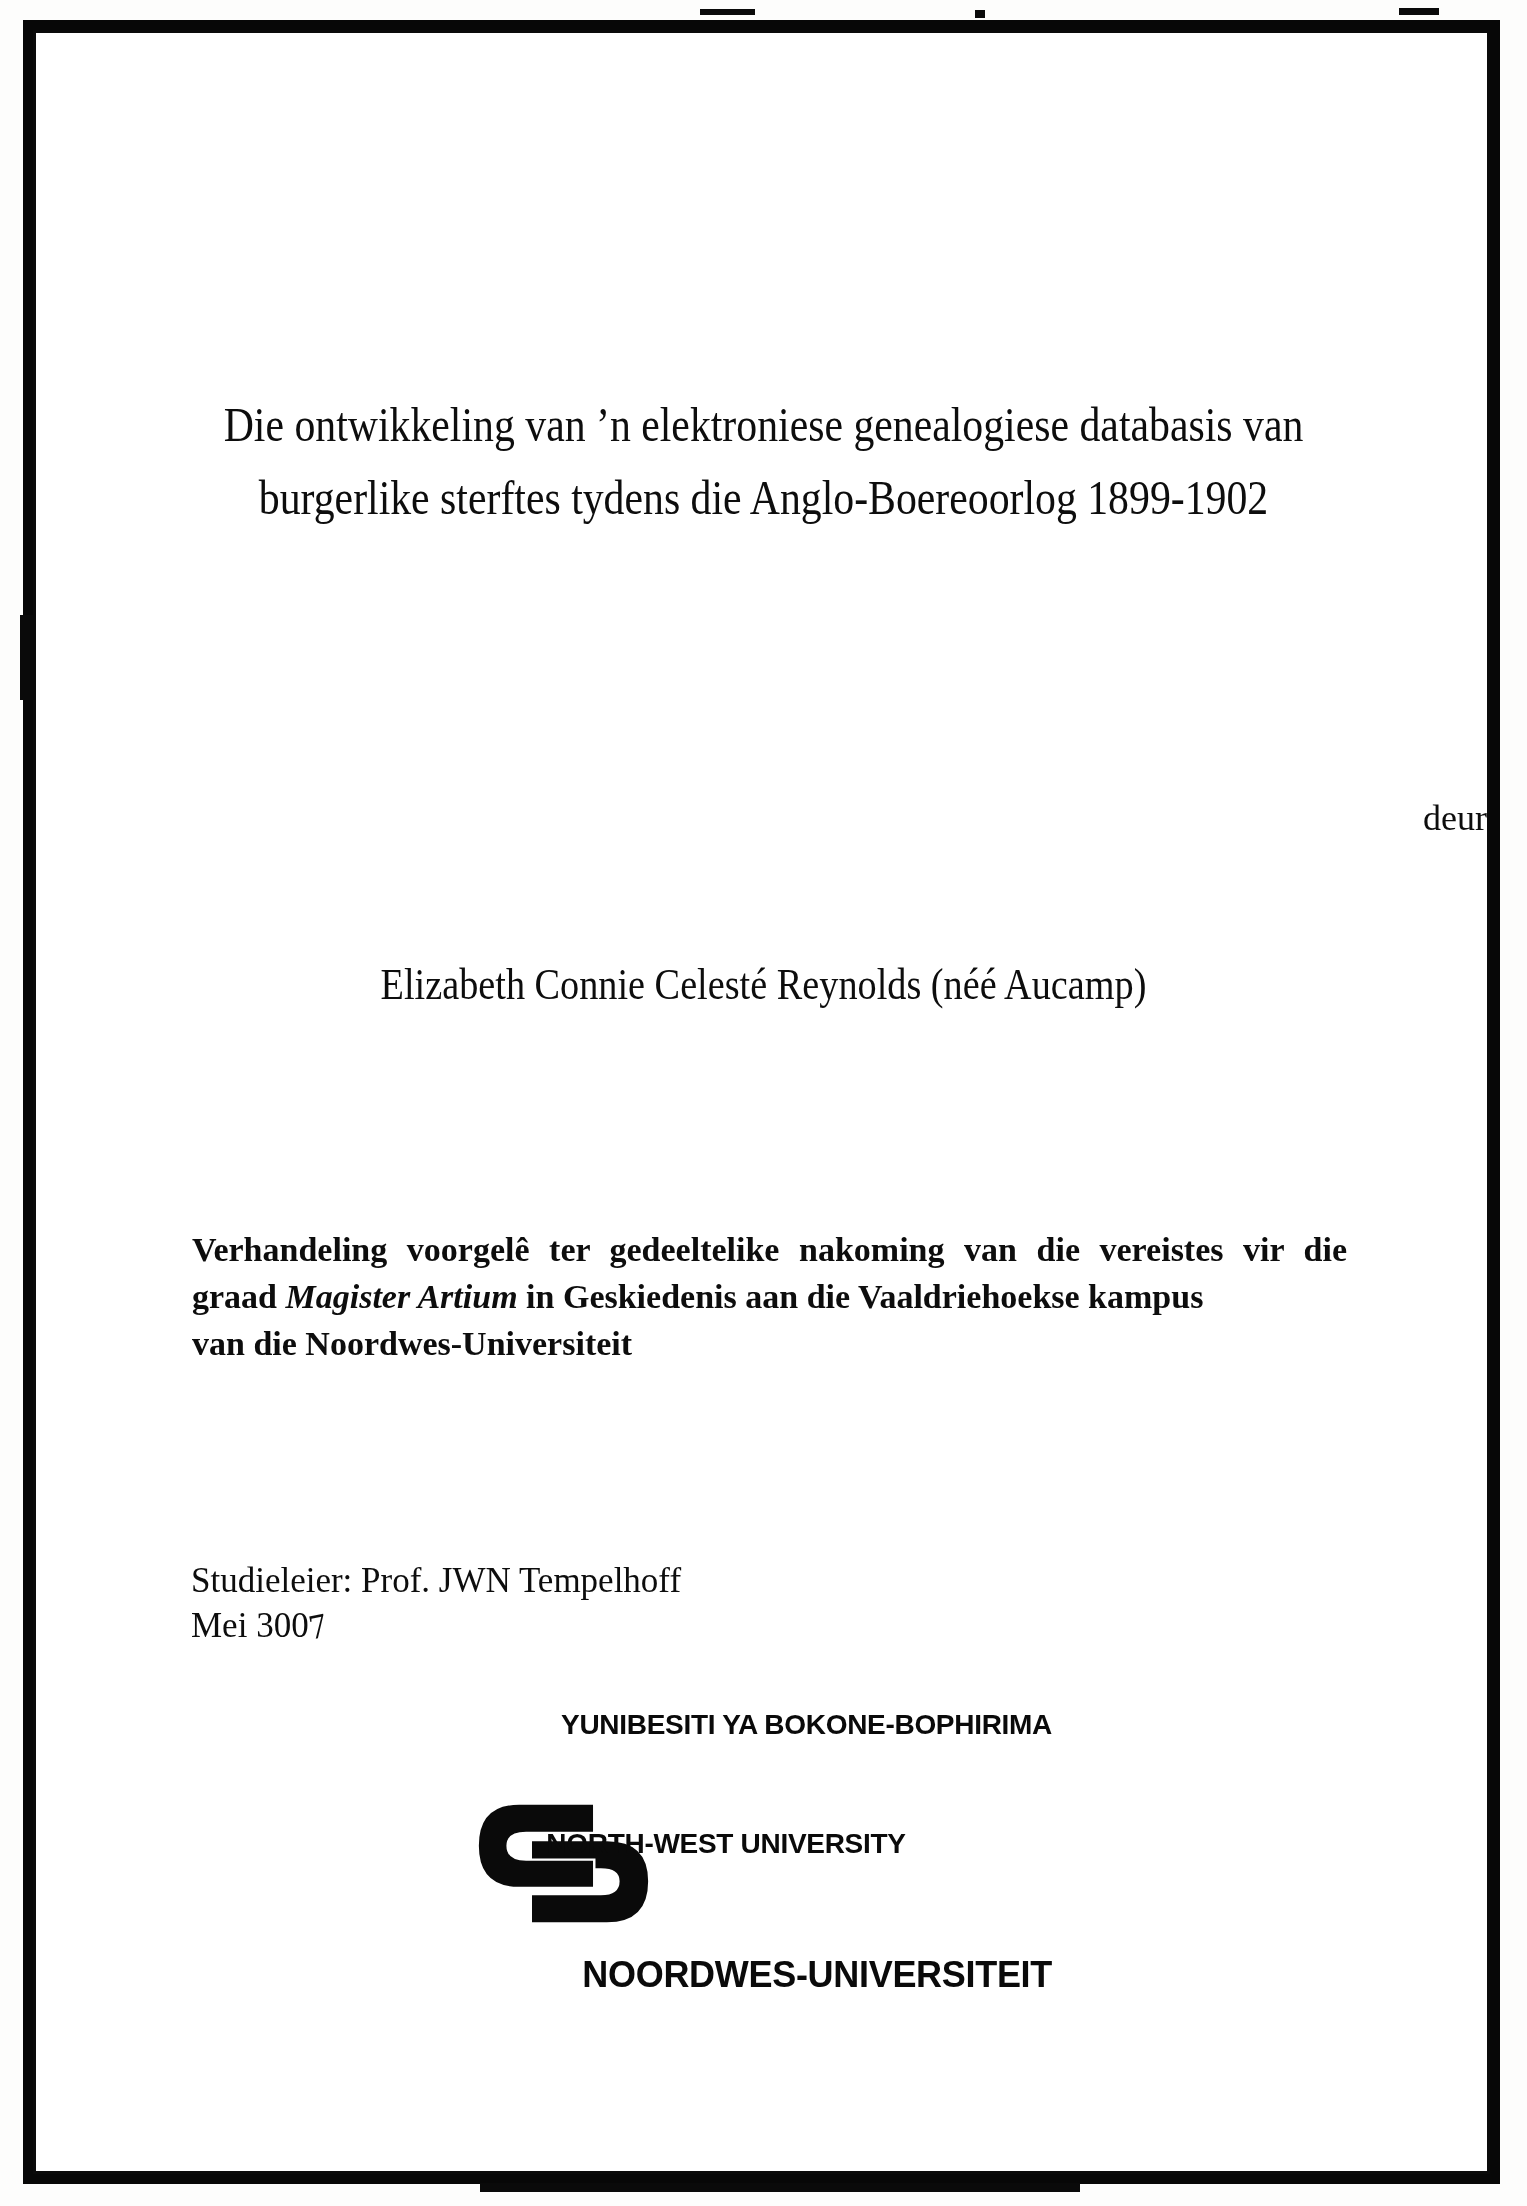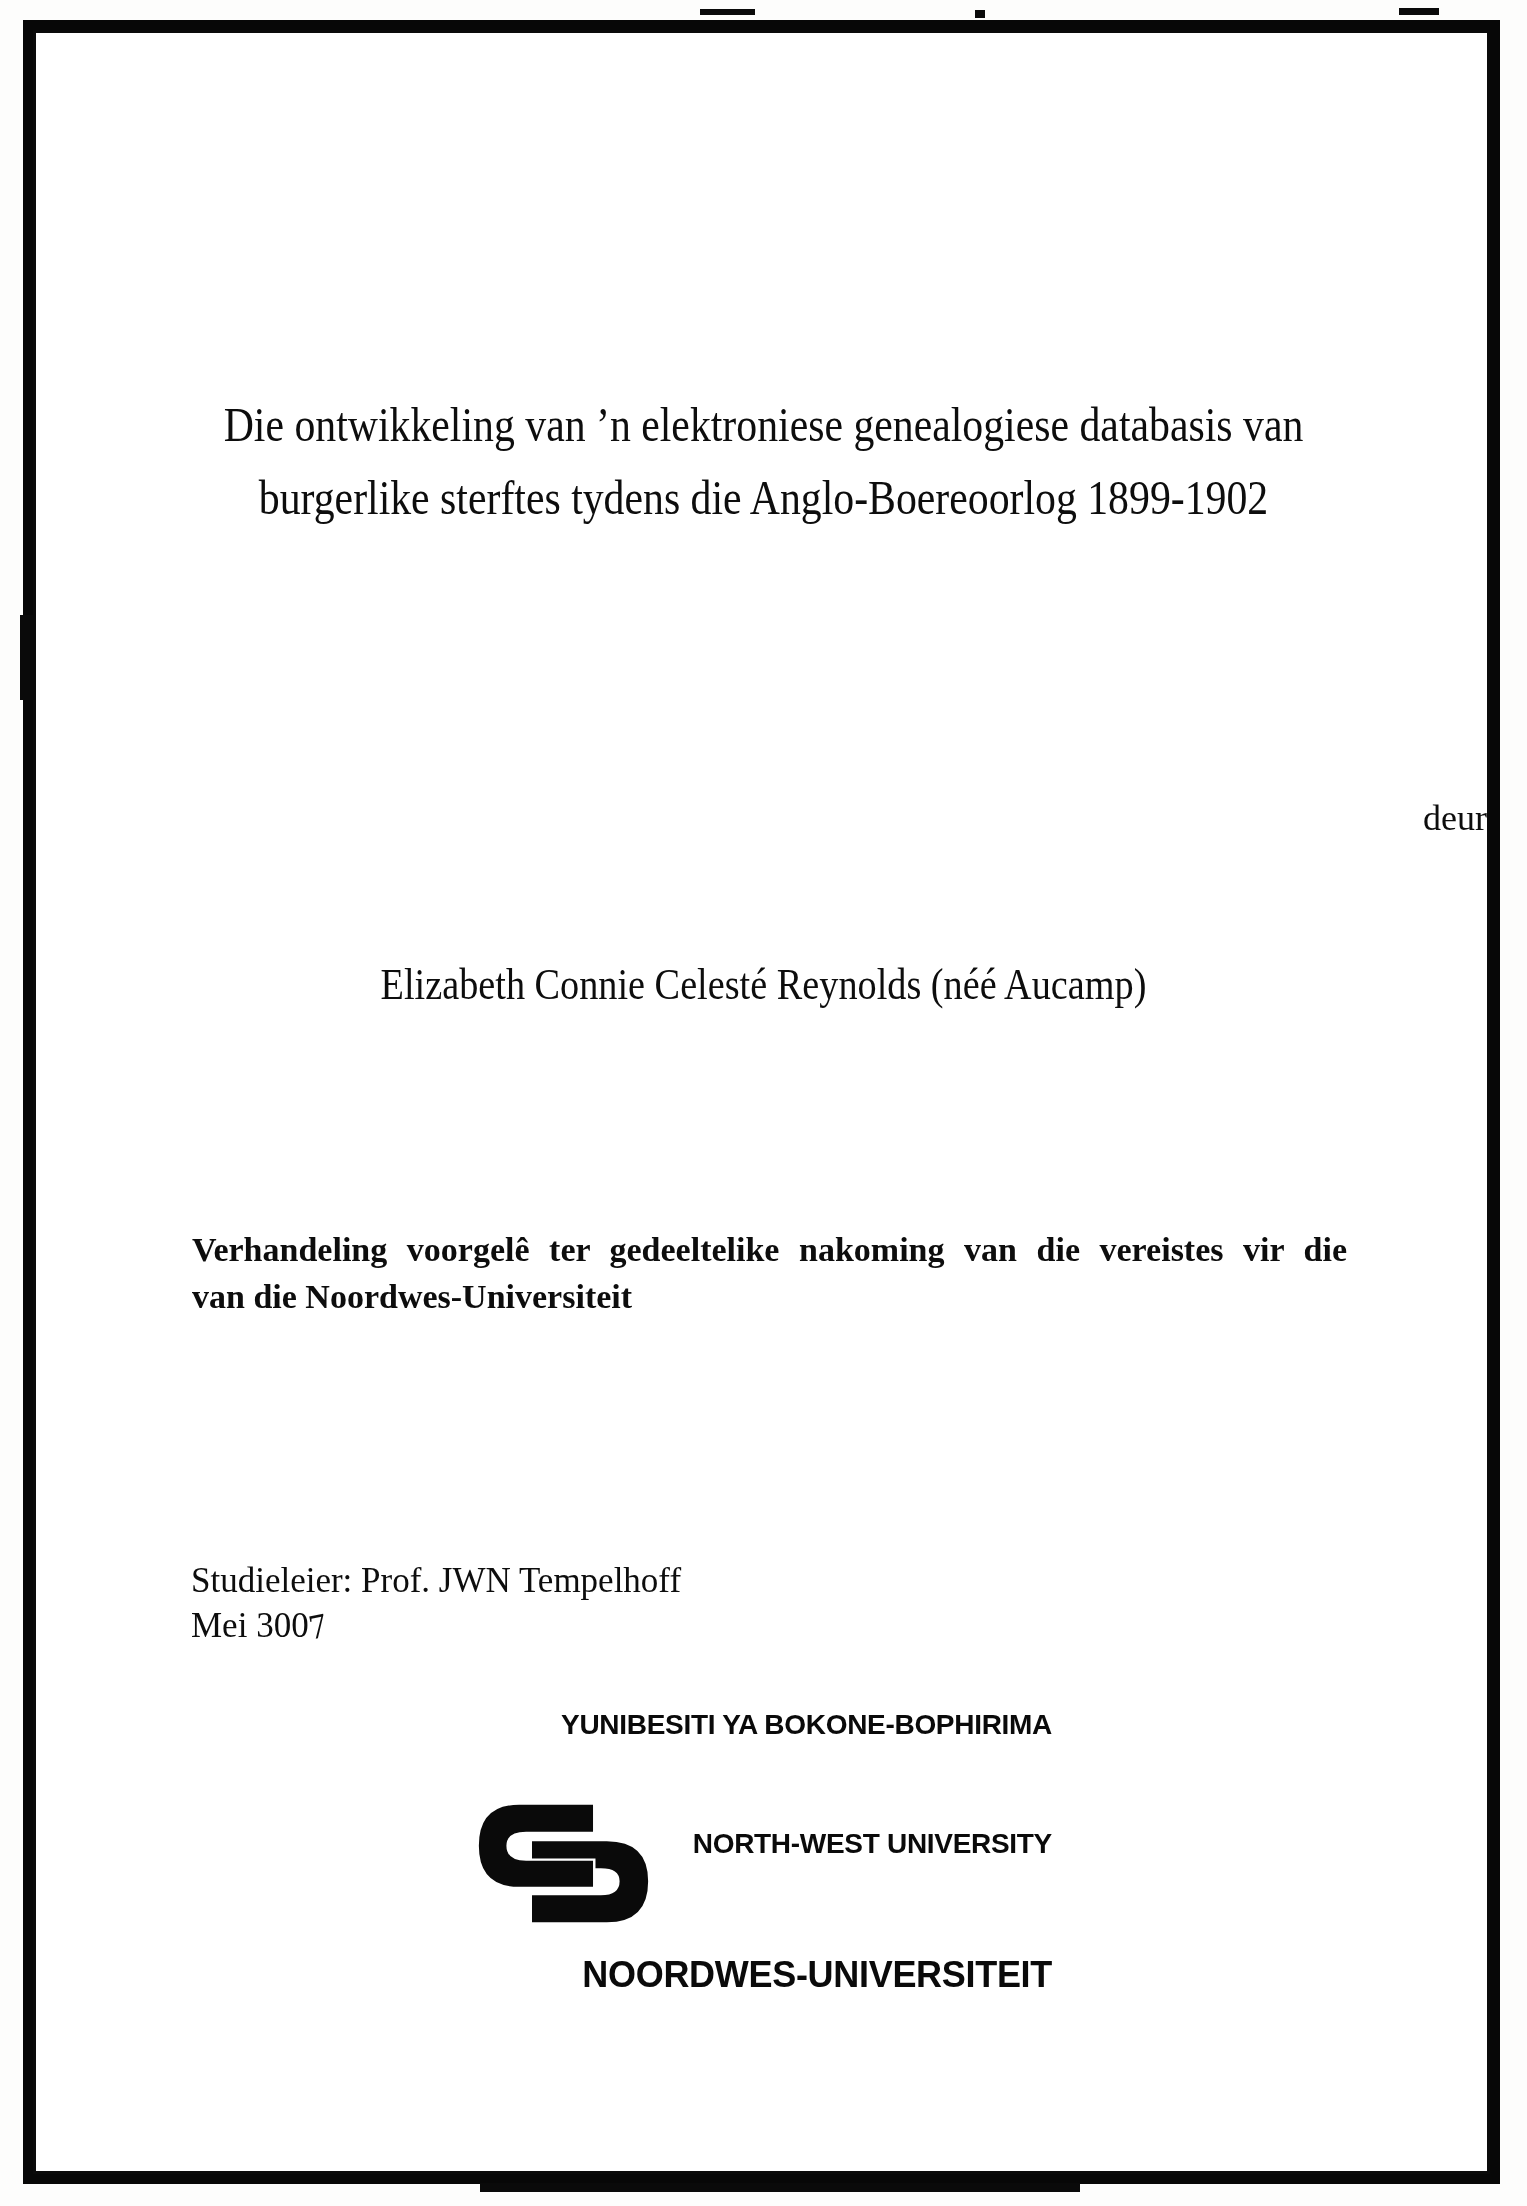--- a/index.html
+++ b/index.html
@@ -53,21 +53,21 @@
   
   .logo-mark { position: absolute; left: 470px; top: 1801px; }
   .logo-line {
     position: absolute; left: 400px; width: 652px;
     text-align: right;
     font-family: "Liberation Sans", "DejaVu Sans", sans-serif;
     font-weight: 700; letter-spacing: -0.3px;
     color: #0a0a0a; line-height: 30px; white-space: nowrap;
   }
   .lt1 { top: 1710px; font-size: 28px; }
-  .lt2 { top: 1829px; font-size: 28px; }
+  .lt2 { top: 1829px; font-size: 28px; text-align: center; }
   .lt3 { top: 1960px; font-size: 36px; }
 
   
   .speck { position: absolute; background: #0a0a0a; }
 </style>
 </head>
 <body>
 
 <div class="outer-frame">
   <div class="inner-frame"></div>
@@ -77,20 +77,21 @@
   <div>Die ontwikkeling van ’n elektroniese genealogiese databasis van</div>
   <div>burgerlike sterftes tydens die Anglo-Boereoorlog 1899-1902</div>
 </div>
 
 <div class="serif-center byline">deur</div>
 
 <div class="serif-center author">Elizabeth Connie Celesté Reynolds (néé Aucamp)</div>
 
 <div class="statement">
   <div class="just">Verhandeling voorgelê ter gedeeltelike nakoming van die vereistes vir die</div>
+  <div><span>graad </span><i>Magister Artium</i><span> in Geskiedenis aan die Vaaldriehoekse kampus</span></div>
   <div>van die Noordwes-Universiteit</div>
 </div>
 
 <div class="supervisor-block">
   <div>Studieleier: Prof. JWN Tempelhoff</div>
   <div><span>Mei 300</span><span class="date-last">7</span></div>
 </div>
 
 <svg class="logo-mark" width="187" height="126" viewBox="0 0 190 135" preserveAspectRatio="none" aria-hidden="true">
 

